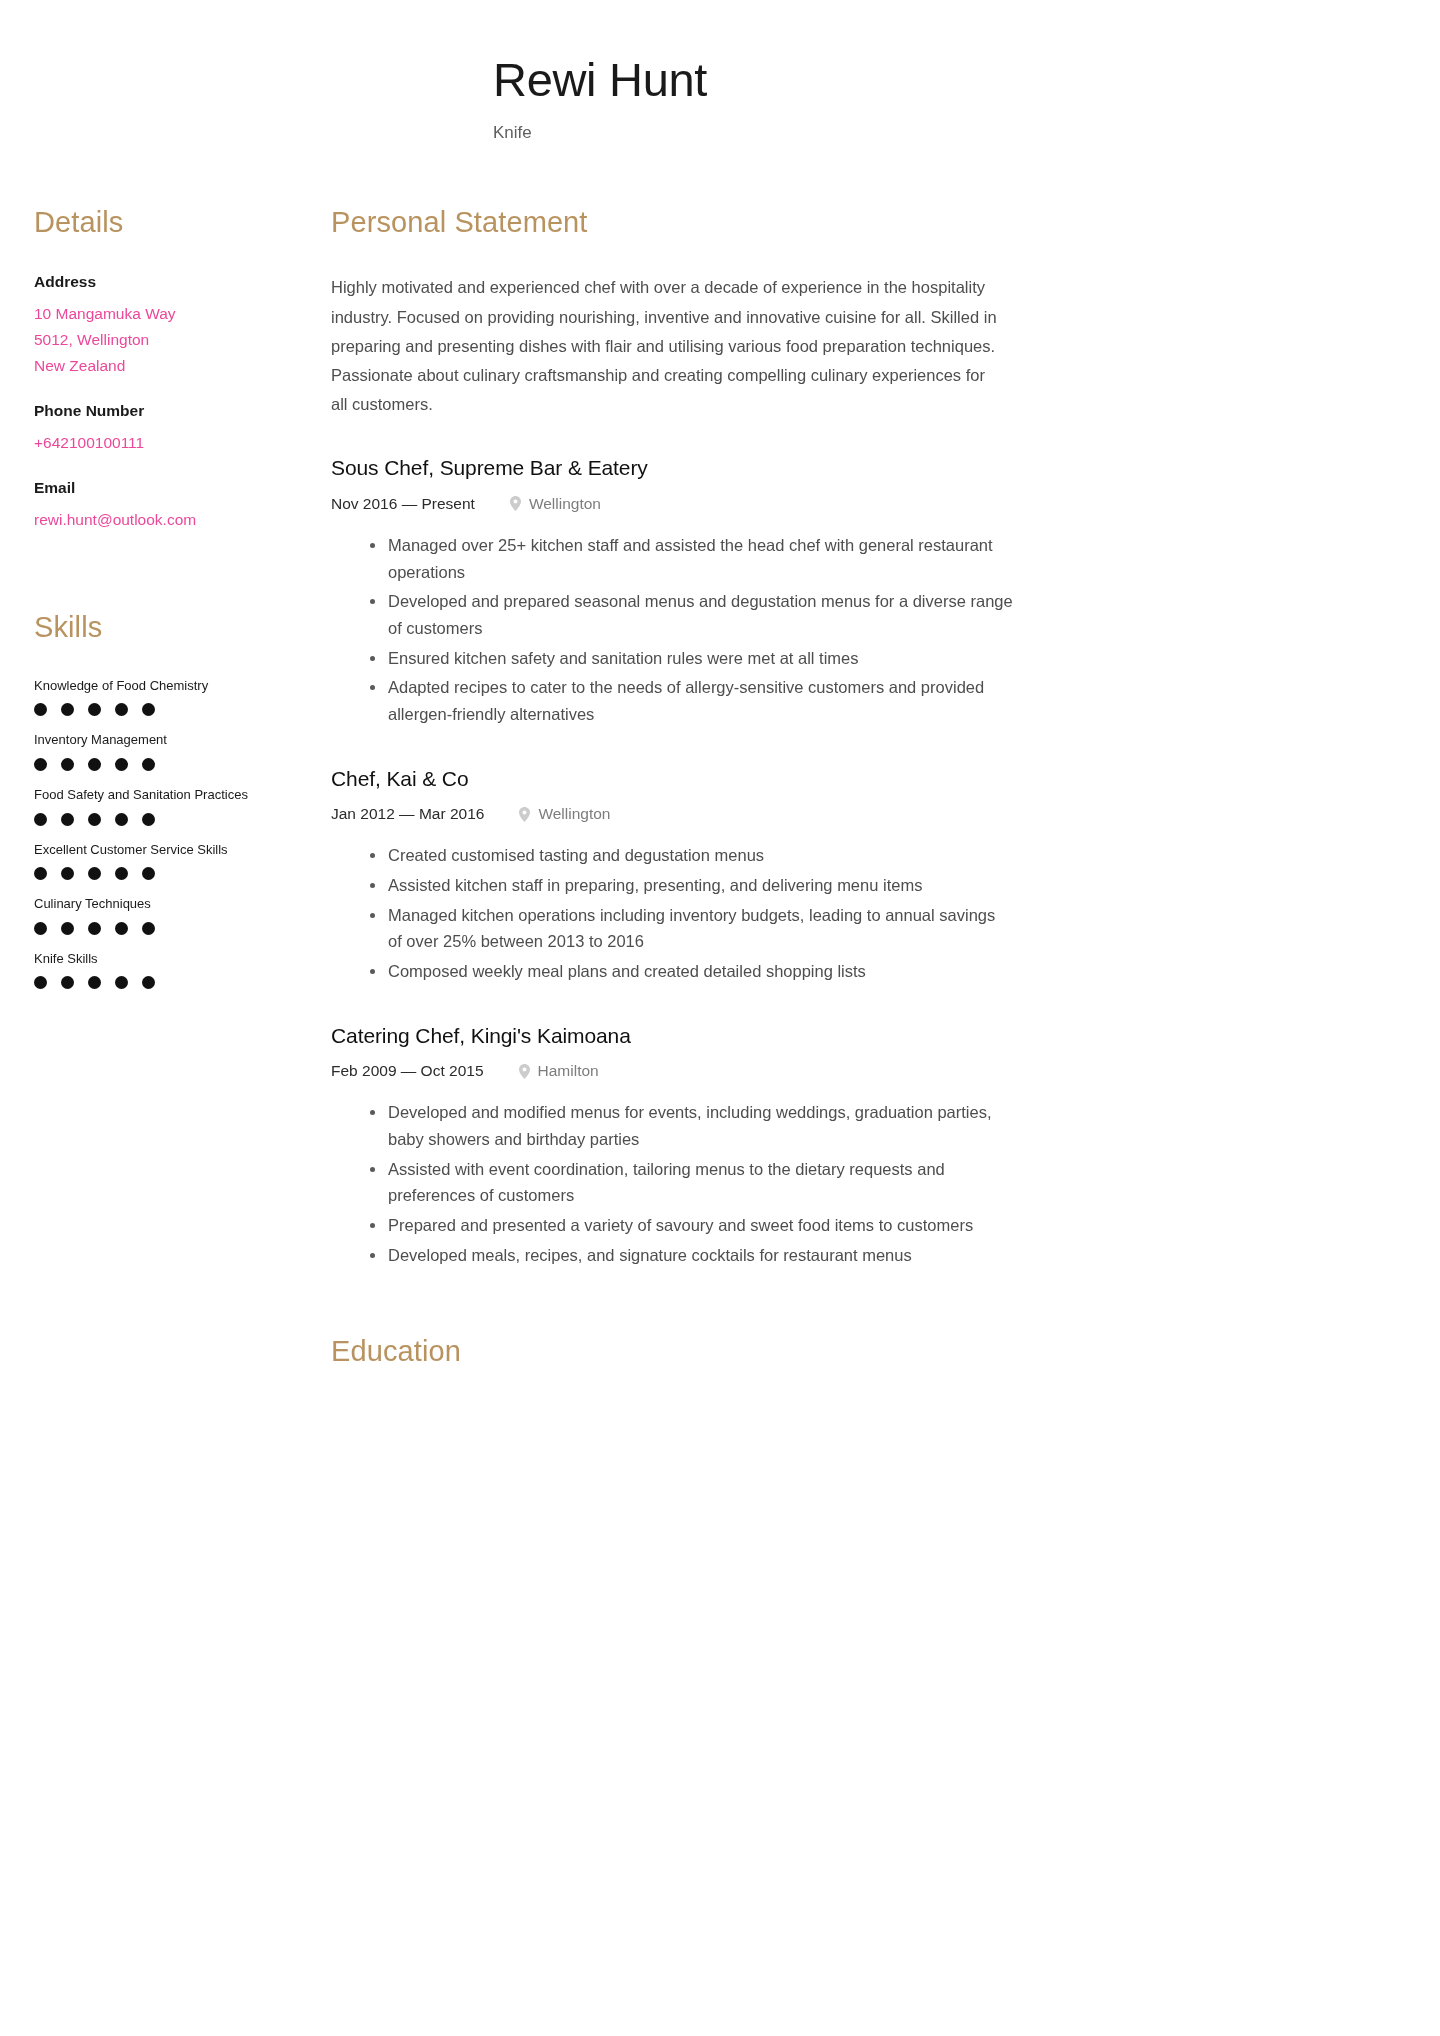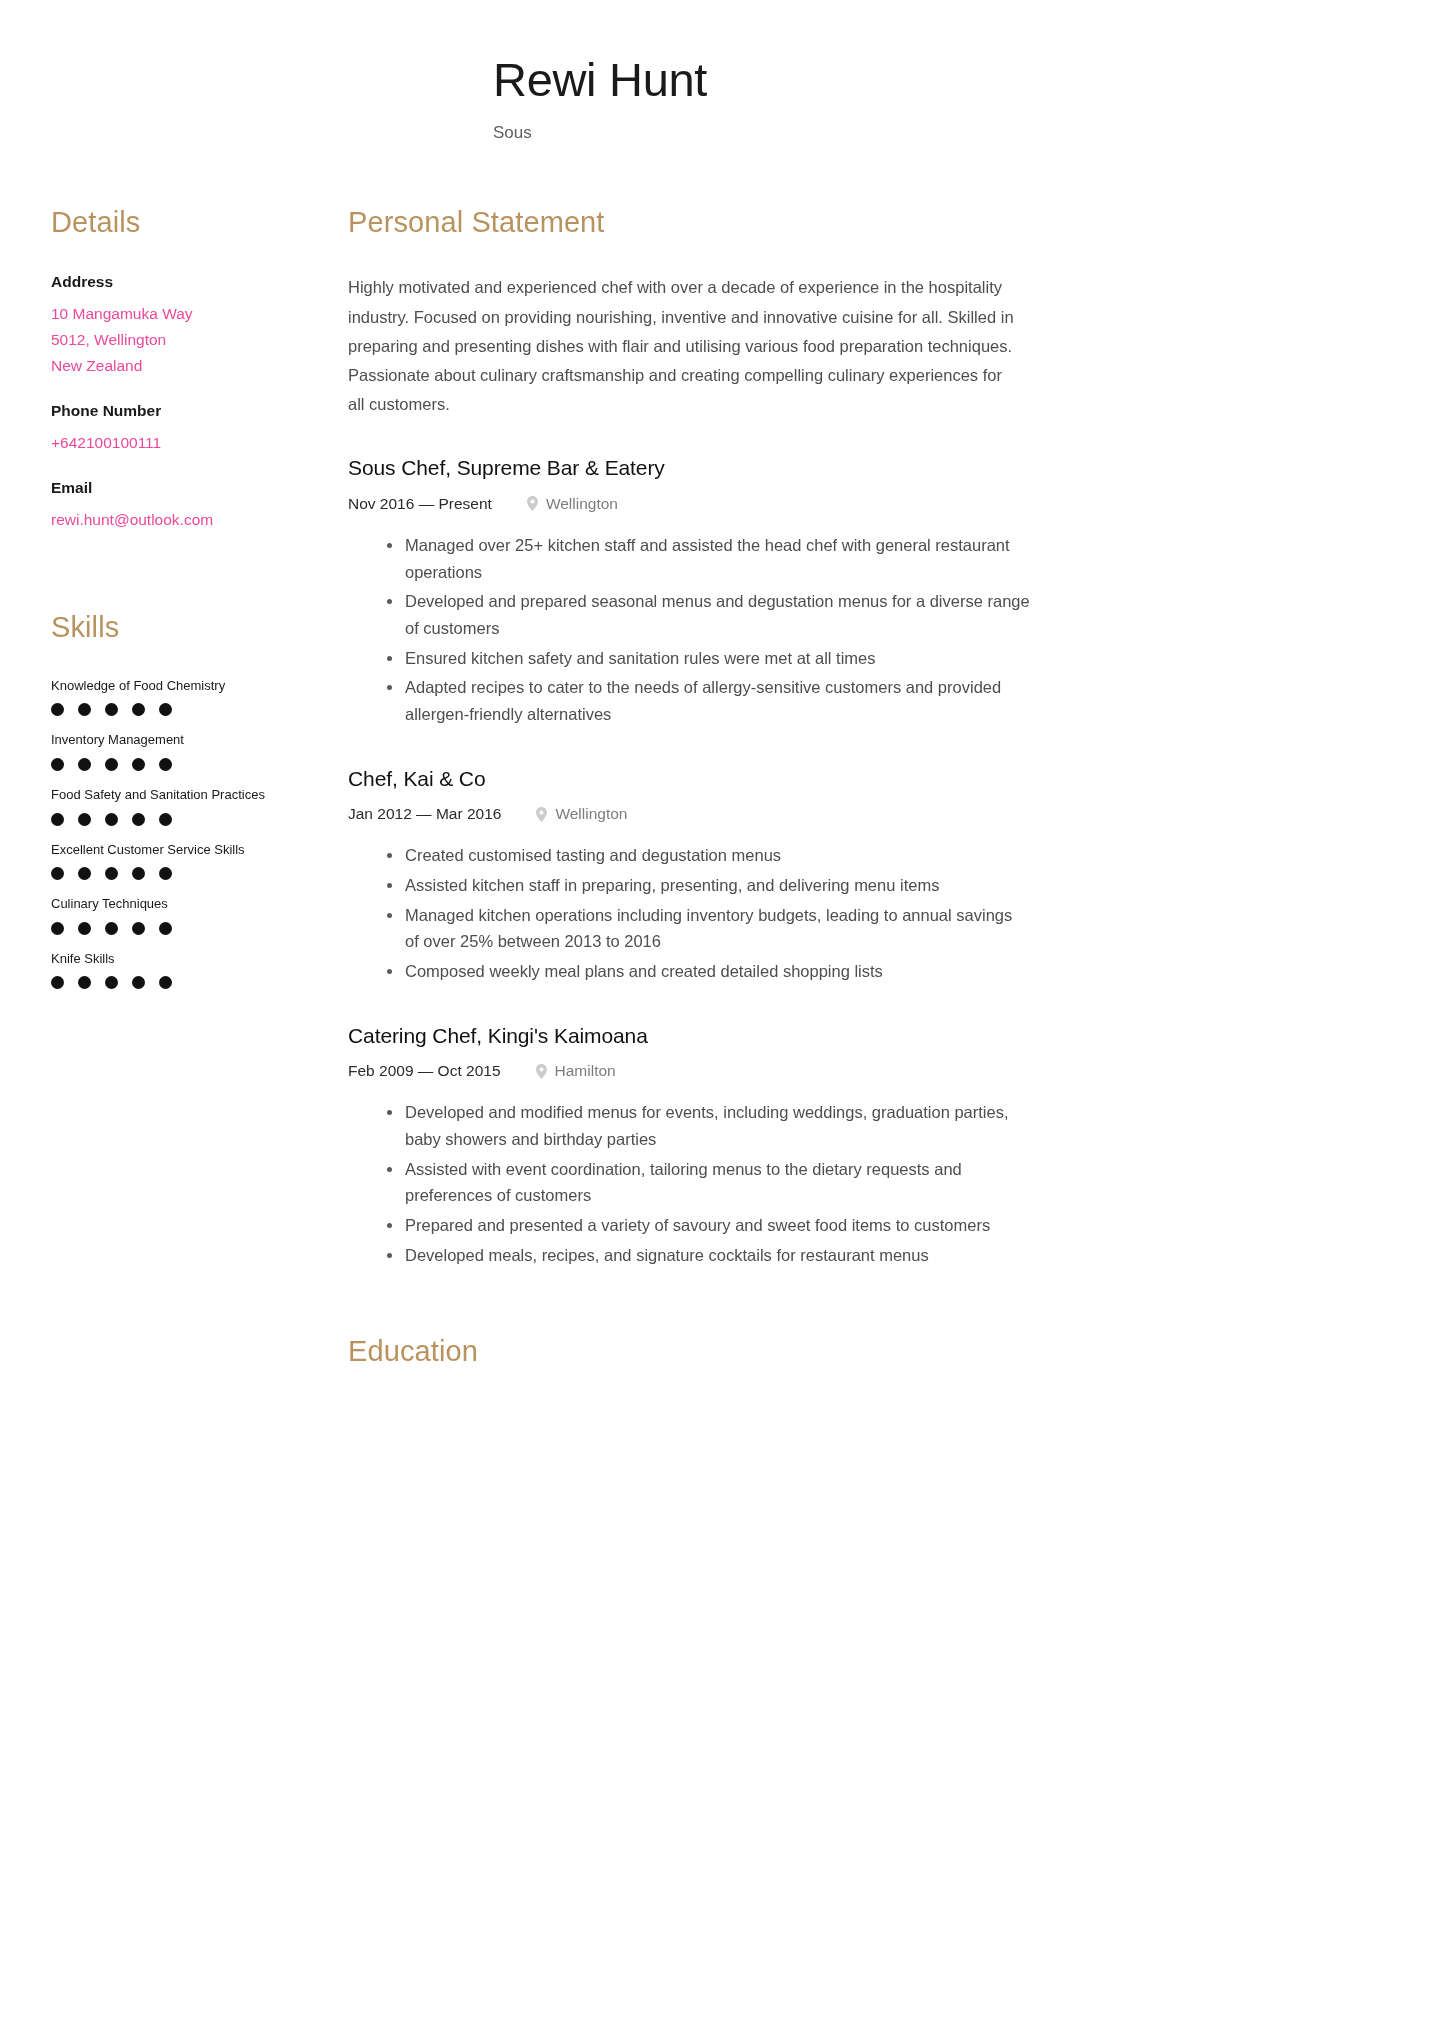--- a/index.html
+++ b/index.html
@@ -41,21 +41,21 @@
     color: #5f5f5f;
     margin-top: 17px;
     margin-left: 383px;
     line-height: 1.2;
   }
 
   
   .columns {
     display: flex;
     align-items: flex-start;
-    padding-left: 51px;
+    padding-left: 34px;
     padding-right: 110px;
     margin-top: 63px;
   }
   .sidebar {
     width: 297px;
     flex: 0 0 297px;
     padding-right: 26px;
   }
   .main {
     flex: 1 1 auto;
@@ -187,21 +187,21 @@
 
   .education-title { margin-top: 66px; }
 </style>
 </head>
 <body>
 
 <div class="page">
 
   <div class="header">
     <h1 class="name">Rewi Hunt</h1>
-    <div class="job-title">Sous</div>
+    <div class="job-title">Knife</div>
   </div>
 
   <div class="columns">
 
     <aside class="sidebar">
 
       <h2 class="section-title">Details</h2>
 
       <div class="detail-block">
         <div class="detail-label">Address</div>

